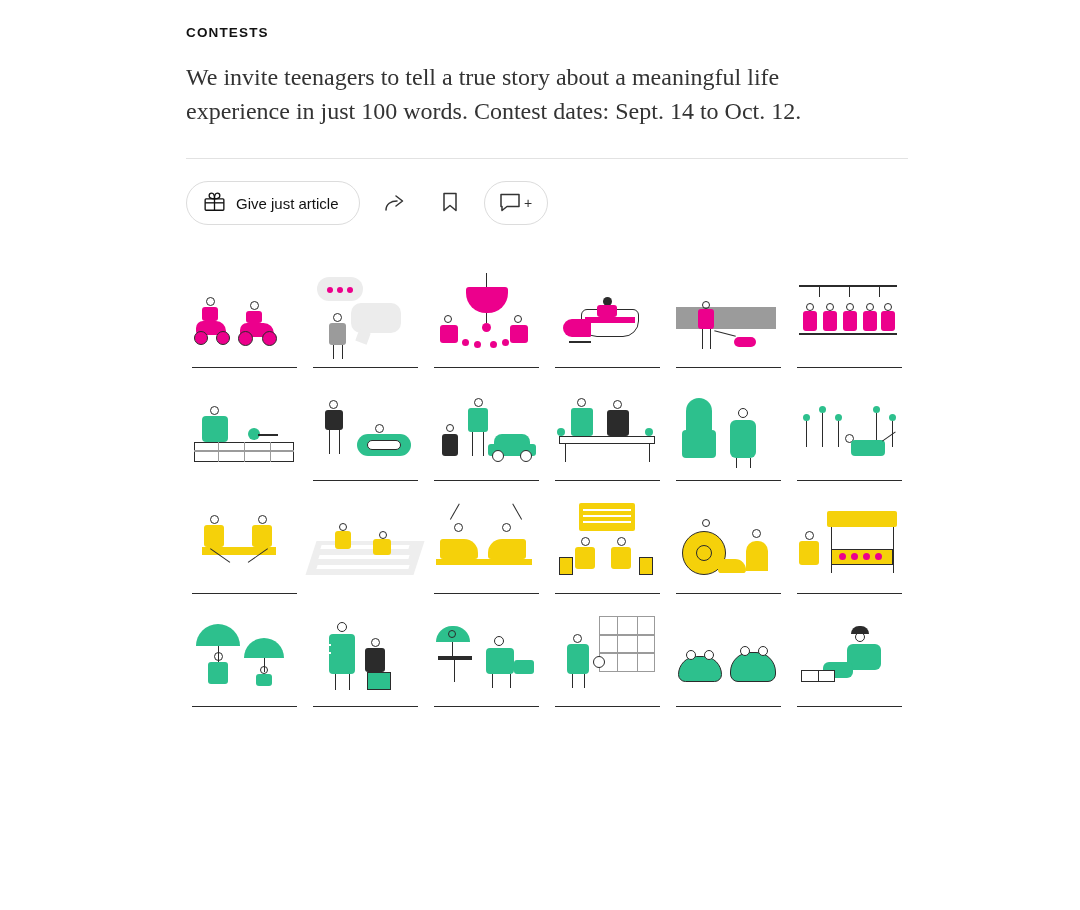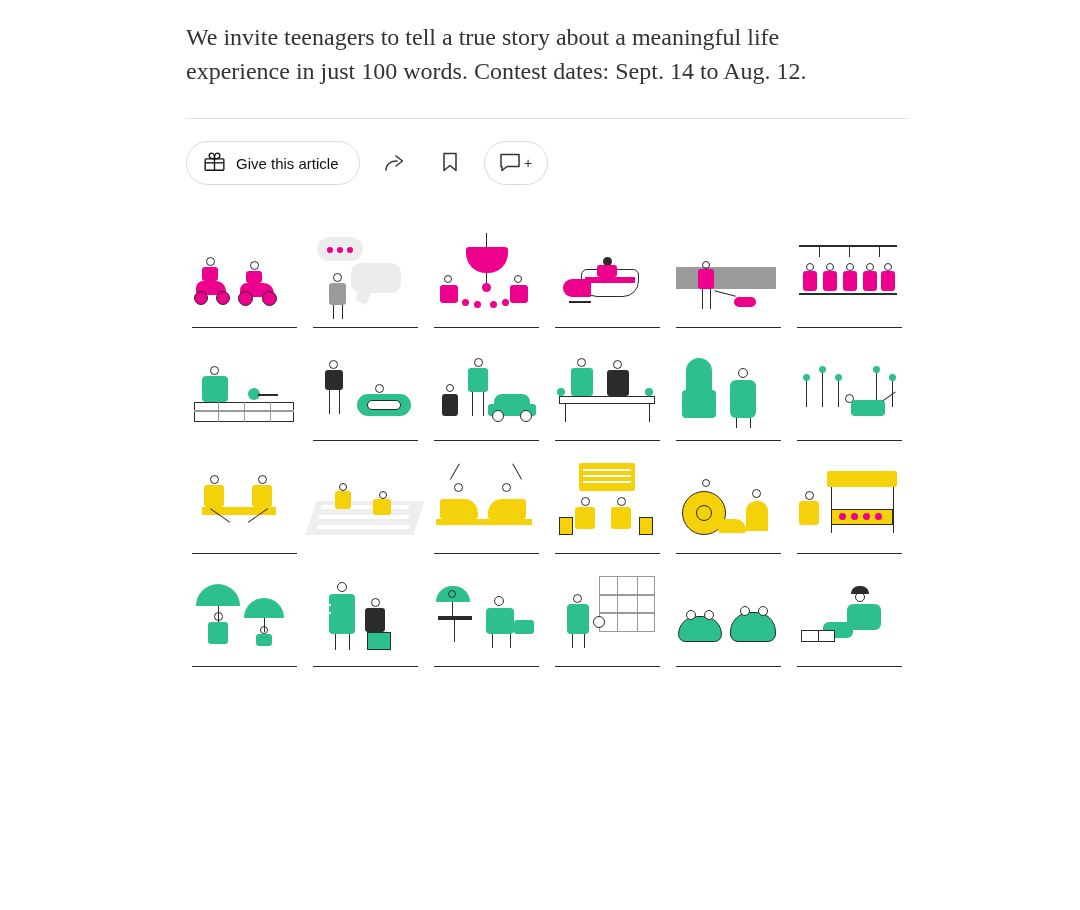--- a/index.html
+++ b/index.html
@@ -130,39 +130,40 @@
   .rd { position: absolute; border-radius: 50%; }
   .bar { position: absolute; }
   .ground { position: absolute; left: 4px; right: 4px; bottom: 8px; height: 1.4px; background: #2b2b2b; }
 </style>
 </head>
 <body>
 
 <div class="page">
   <div class="article">
 
-
-
-    <p class="summary">We invite teenagers to tell a true story about a meaningful life experience in just 100 words. Contest dates: Sept. 14 to Aug. 12.</p>
+    <div class="kicker">CONTESTS</div>
+
+
+    <p class="summary">We invite teenagers to tell a true story about a meaningful life experience in just 100 words. Contest dates: Sept. 14 to Oct. 12.</p>
 
     <div class="divider"></div>
 
     <div class="toolbar">
 
       <div class="give-btn">
         <span>
           <svg width="23" height="21" viewBox="0 0 24 22" fill="none" stroke="#121212" stroke-width="1.4">
             <rect x="2.2" y="8.2" width="19.6" height="12" rx="1"></rect>
             <line x1="2.2" y1="12.4" x2="21.8" y2="12.4"></line>
             <line x1="12" y1="8.2" x2="12" y2="20.2"></line>
             <path d="M12 8.2c-3.2 0-5.6-1.1-5.6-3.3 0-1.6 1.3-2.6 2.7-2.6 2 0 2.9 2.6 2.9 5.9z"></path>
             <path d="M12 8.2c3.2 0 5.6-1.1 5.6-3.3 0-1.6-1.3-2.6-2.7-2.6-2 0-2.9 2.6-2.9 5.9z"></path>
           </svg>
         </span>
-        <span class="give-btn-label">Give this article</span>
+        <span class="give-btn-label">Give just article</span>
       </div>
 
       <button class="icon-btn">
         <span>
           <svg width="24" height="22" viewBox="0 0 24 22" fill="none" stroke="#333" stroke-width="1.5" stroke-linecap="round" stroke-linejoin="round">
             <path d="M4 19c0-6 5-9 11-9"></path>
             <polyline points="14,5 20.5,10 14,15"></polyline>
           </svg>
         </span>
       </button>

